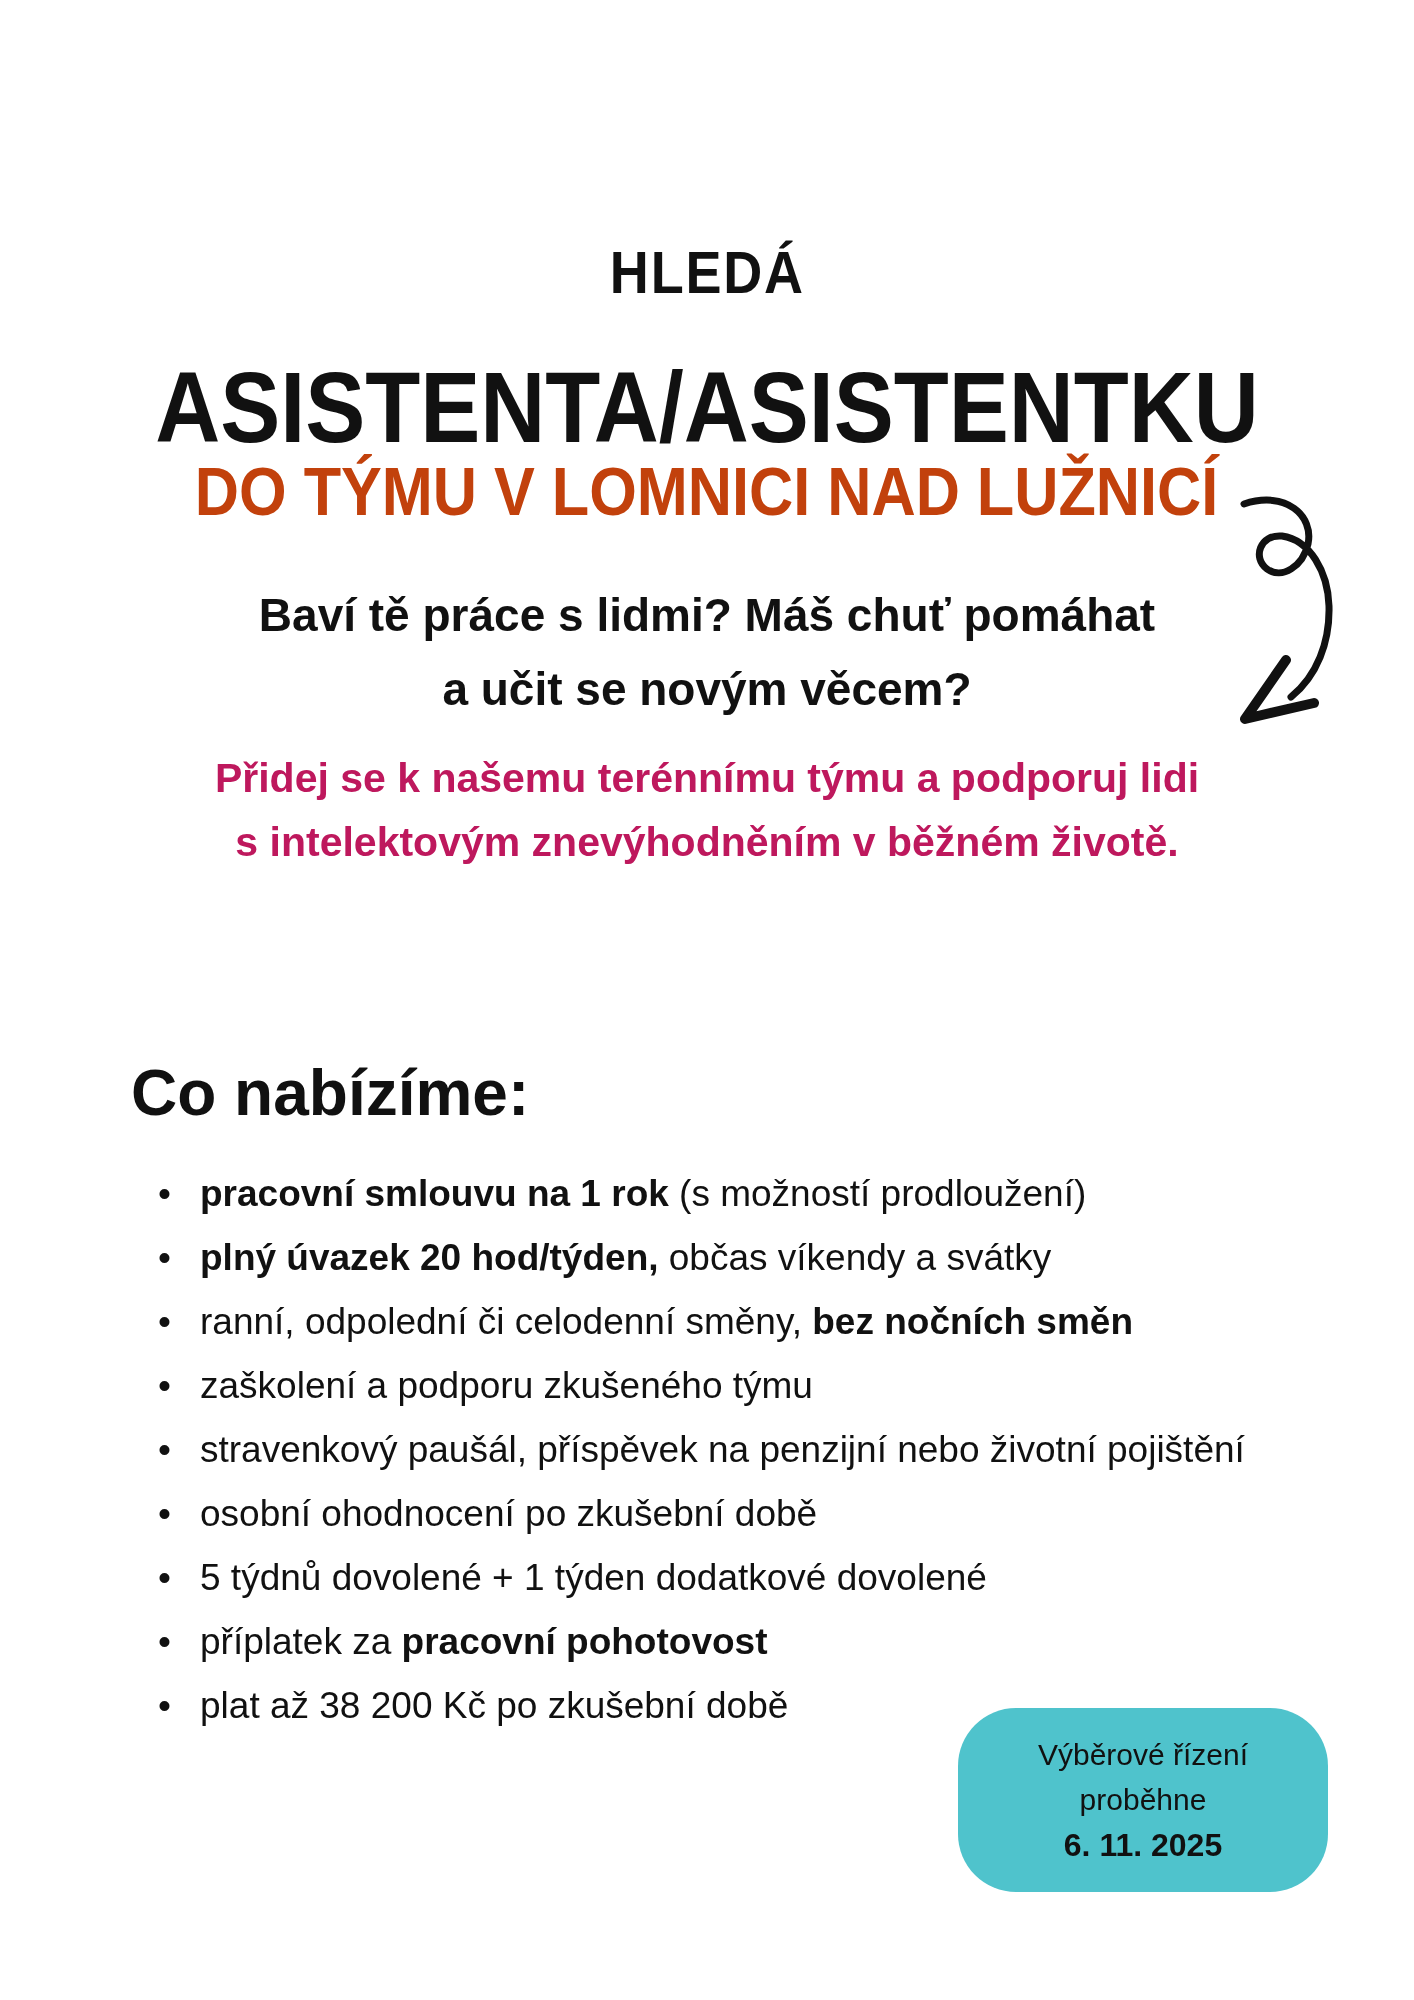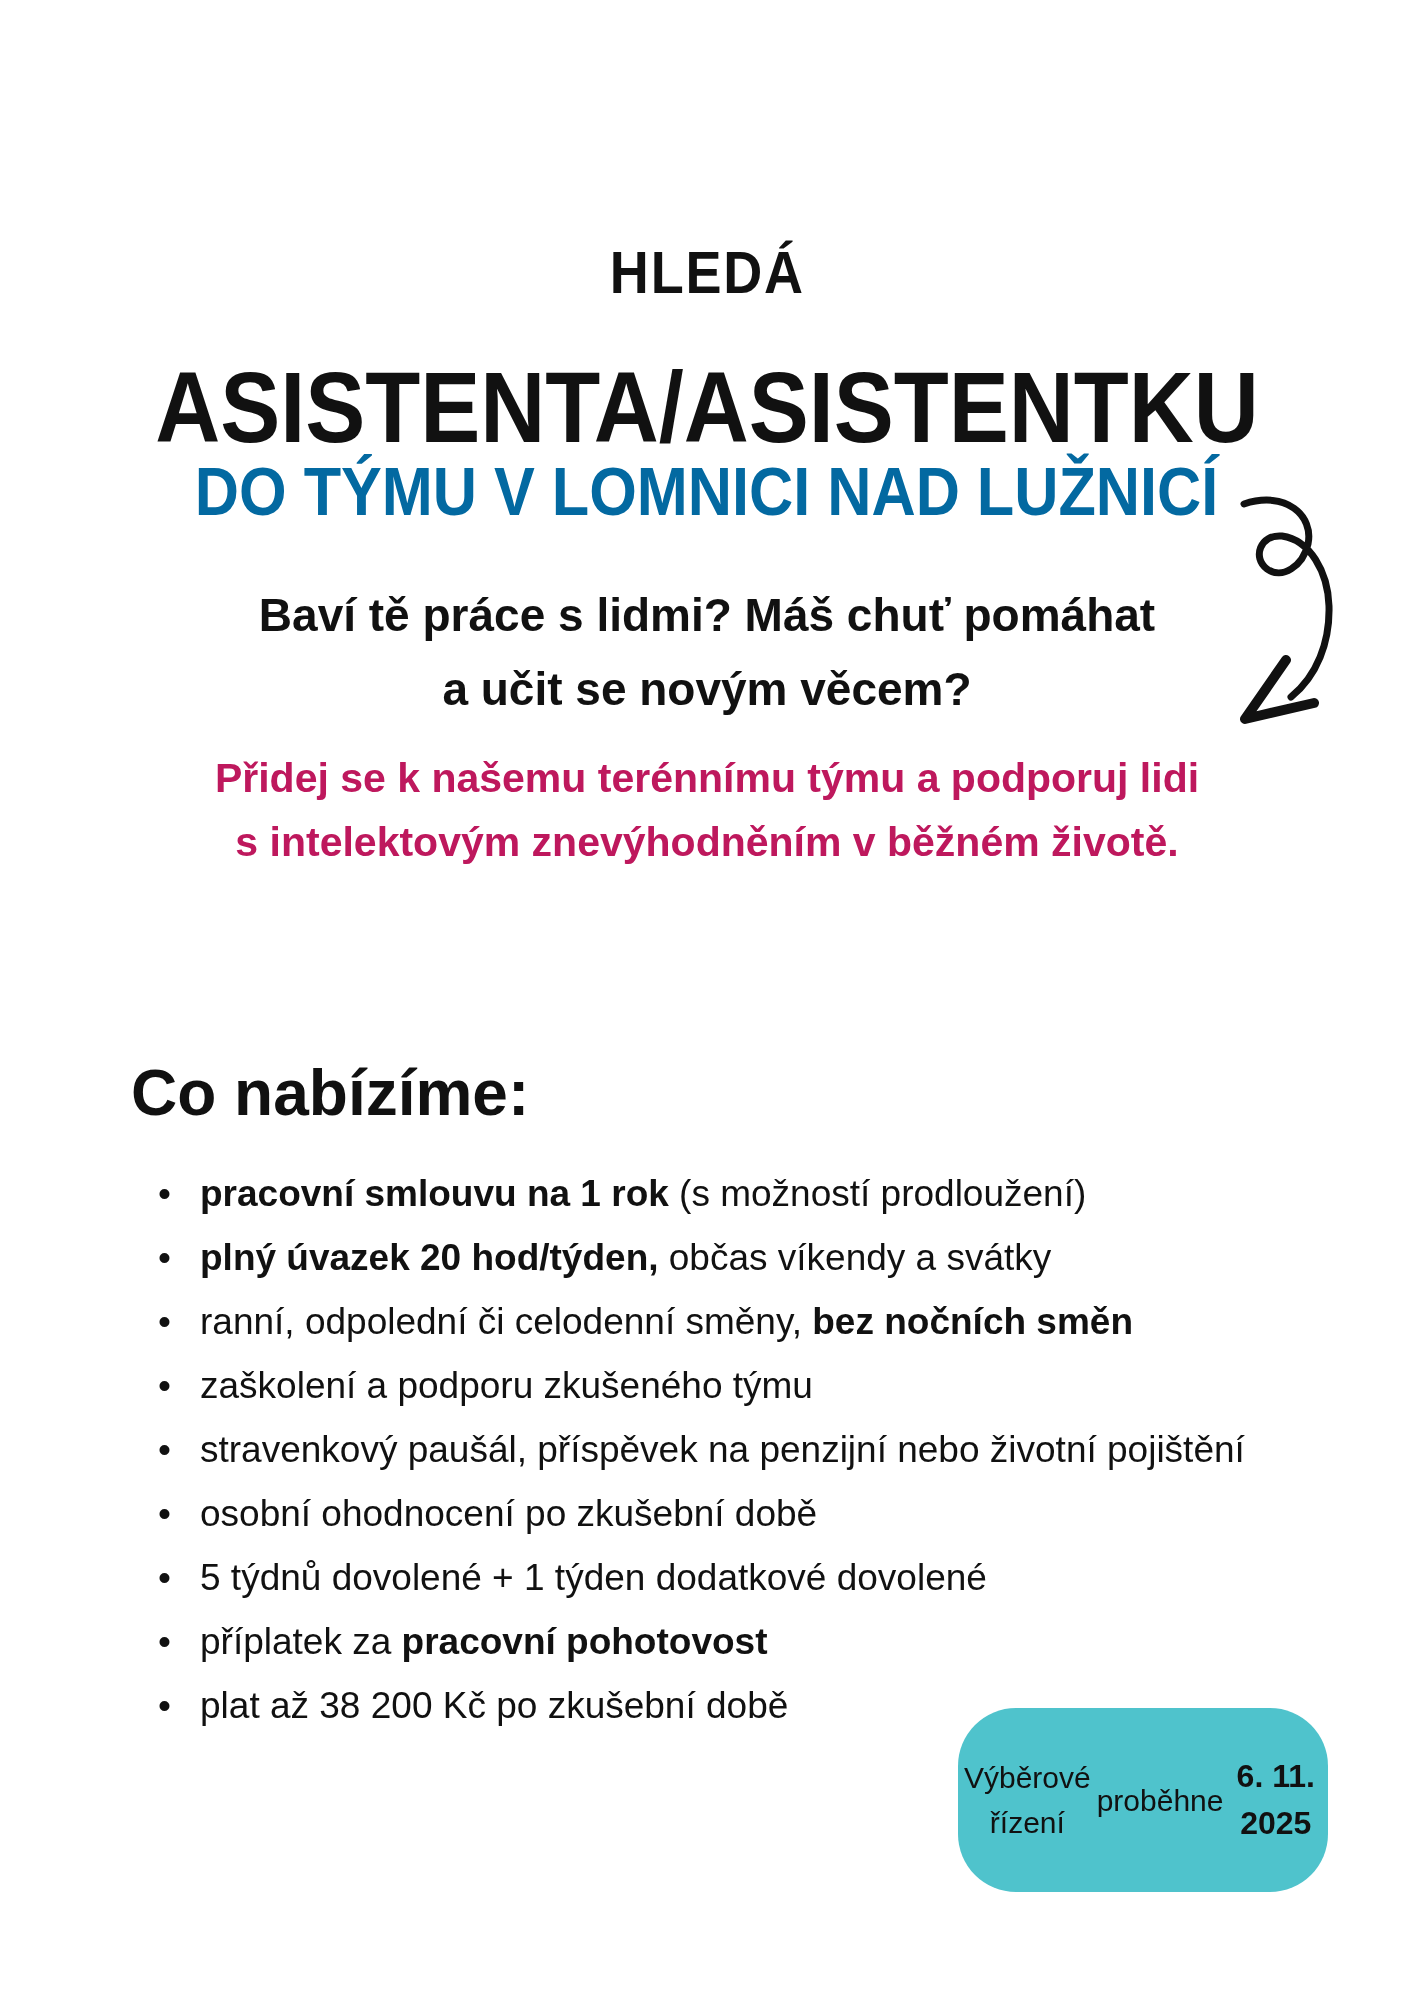--- a/index.html
+++ b/index.html
@@ -11,21 +11,21 @@
     background: #ffffff;
     font-family: "Liberation Sans", sans-serif;
     color: #111111;
     overflow: hidden;
   }
   .center-line { position: absolute; left: 0; width: 100%; text-align: center; white-space: nowrap; }
   .condensed { display: inline-block; transform: scaleX(0.9); transform-origin: 50% 50%; }
 
   .kicker { top: 238px; font-size: 60px; font-weight: 700; letter-spacing: 2px; }
   .title  { top: 350px; font-size: 100px; font-weight: 700; letter-spacing: 0px; }
-  .subtitle { top: 452px; font-size: 68px; font-weight: 700; color: #0369a1; }
+  .subtitle { top: 452px; font-size: 68px; font-weight: 700; color: #c2410c; }
 
   .question { top: 578px; font-size: 46px; font-weight: 700; line-height: 74px; white-space: normal; }
   .pitch    { top: 746px; font-size: 41px; font-weight: 700; line-height: 64px; color: #be185d; white-space: normal; }
 
   .offer-heading {
     position: absolute; left: 131px; top: 1056px;
     font-size: 64px; font-weight: 700;
   }
   .offer-list {
     position: absolute; left: 140px; top: 1146px;
@@ -43,21 +43,21 @@
     position: absolute; left: 2px; top: 0;
     font-size: 37px;
   }
   .offer-list .b { font-weight: 700; }
 
   .callout {
     position: absolute; left: 958px; top: 1708px;
     width: 370px; height: 184px;
     background: #4fc3cc;
     border-radius: 58px;
-    display: flex; flex-direction: row;
+    display: flex; flex-direction: column;
     align-items: center; justify-content: center;
     text-align: center;
     color: #111111;
   }
   .callout .line { font-size: 30px; line-height: 45px; }
   .callout .date { font-size: 32px; font-weight: 700; line-height: 47px; }
 
   .arrow-wrap { position: absolute; left: 1234px; top: 490px; width: 112px; height: 252px; }
   .arrow-wrap svg { display: block; width: 100%; height: 100%; }
 </style>

